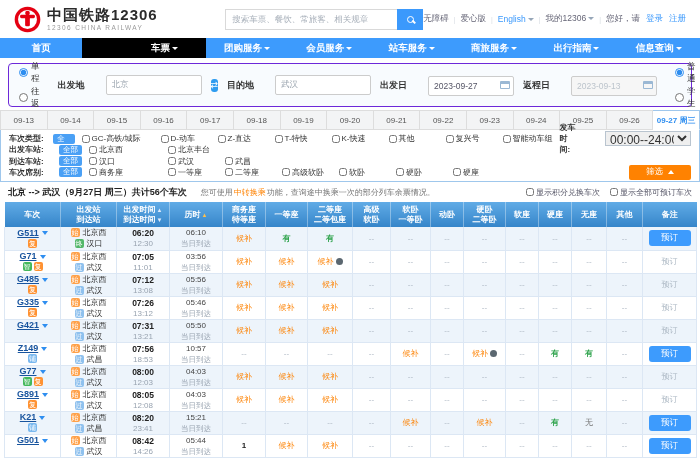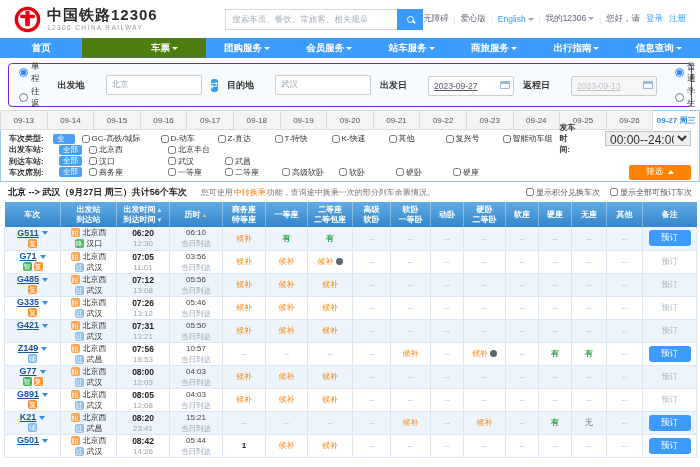--- a/index.html
+++ b/index.html
@@ -22,35 +22,35 @@
   .tlink{color:#667;cursor:pointer;}
   .tlink.accent{color:#3b99fc;}
   .greet{color:#667;}
   .loglink{color:#3b99fc;cursor:pointer;margin-left:1px;}
   .crt{display:inline-block;width:0;height:0;border-left:3px solid transparent;border-right:3px solid transparent;border-top:3.5px solid #fff;margin-left:2px;vertical-align:middle;}
   .crt.g{border-top-color:#96a6b8;}
 
   
   .mainnav{height:20px;background:#3d9bfd;display:flex;}
   .nav-item{flex:1;display:flex;align-items:center;justify-content:center;color:#fff;font-size:9.5px;font-weight:bold;cursor:pointer;}
-  .nav-item.active{background:#4d7c0f;padding-left:41px;}
+  .nav-item.active{background:#000000;padding-left:41px;}
 
   
   .querybox{margin:5px 8px 3px;height:44px;border:1px solid #6d28d9;background:#f8fbfe;border-radius:4px;display:flex;align-items:center;padding:0 10px;gap:9px;}
   .trip{display:flex;flex-direction:column;gap:1px;font-size:8.5px;color:#333;}
   .trip label,.ptype label{display:flex;align-items:center;gap:3px;cursor:pointer;}
   input[type=radio]{width:9px;height:9px;margin:0;accent-color:#2e8ef0;}
   input[type=checkbox]{width:8px;height:8px;margin:0;accent-color:#2e8ef0;}
   .vdiv{width:1px;height:30px;background:#d4e4f2;}
   .fgroup{display:flex;align-items:center;}
   .flabel{font-size:9px;color:#333;font-weight:bold;margin-right:21px;white-space:nowrap;}
   .fin{width:96px;height:20px;border:1px solid #ccc;border-radius:2px;font-size:8.5px;color:#9aa4ae;padding:0 5px;outline:none;background:#fff;}
   .swap{width:20px;height:13px;background:#2e9cf0;color:#fff;border-radius:3px;font-size:9px;line-height:13px;text-align:center;cursor:pointer;}
   .dwrap{position:relative;display:inline-block;}
-  .dwrap .fin{width:86px;color:#556;padding-right:8px;text-decoration:underline;}
+  .dwrap .fin{width:86px;color:#556;padding-right:8px;}
   .cal{position:absolute;right:4px;top:6px;width:10px;height:8px;border:1px solid #9bb8d4;border-top-width:3px;border-radius:1px;}
   .dis .fin{background:#f6f6f6;color:#bcc4cc;}
   .ptype{display:flex;flex-direction:column;gap:1px;font-size:8.5px;color:#333;}
   .qbtn{width:84px;height:27px;background:#ff8201;border:none;border-radius:3px;color:#fff;font-size:12px;font-weight:bold;letter-spacing:4px;cursor:pointer;}
 
   
   .datetabs{display:flex;height:20px;}
   .dtab{flex:1;border:1px solid #ddd;border-left:none;background:#f3f4f5;font-size:8px;color:#555;display:flex;align-items:center;justify-content:center;cursor:pointer;white-space:nowrap;}
   .dtab:first-child{border-left:1px solid #ddd;}
   .dtab.active{background:#fff;color:#2e8ef0;font-weight:bold;border-color:#9fc7ec;border-bottom:1px solid #fff;}

